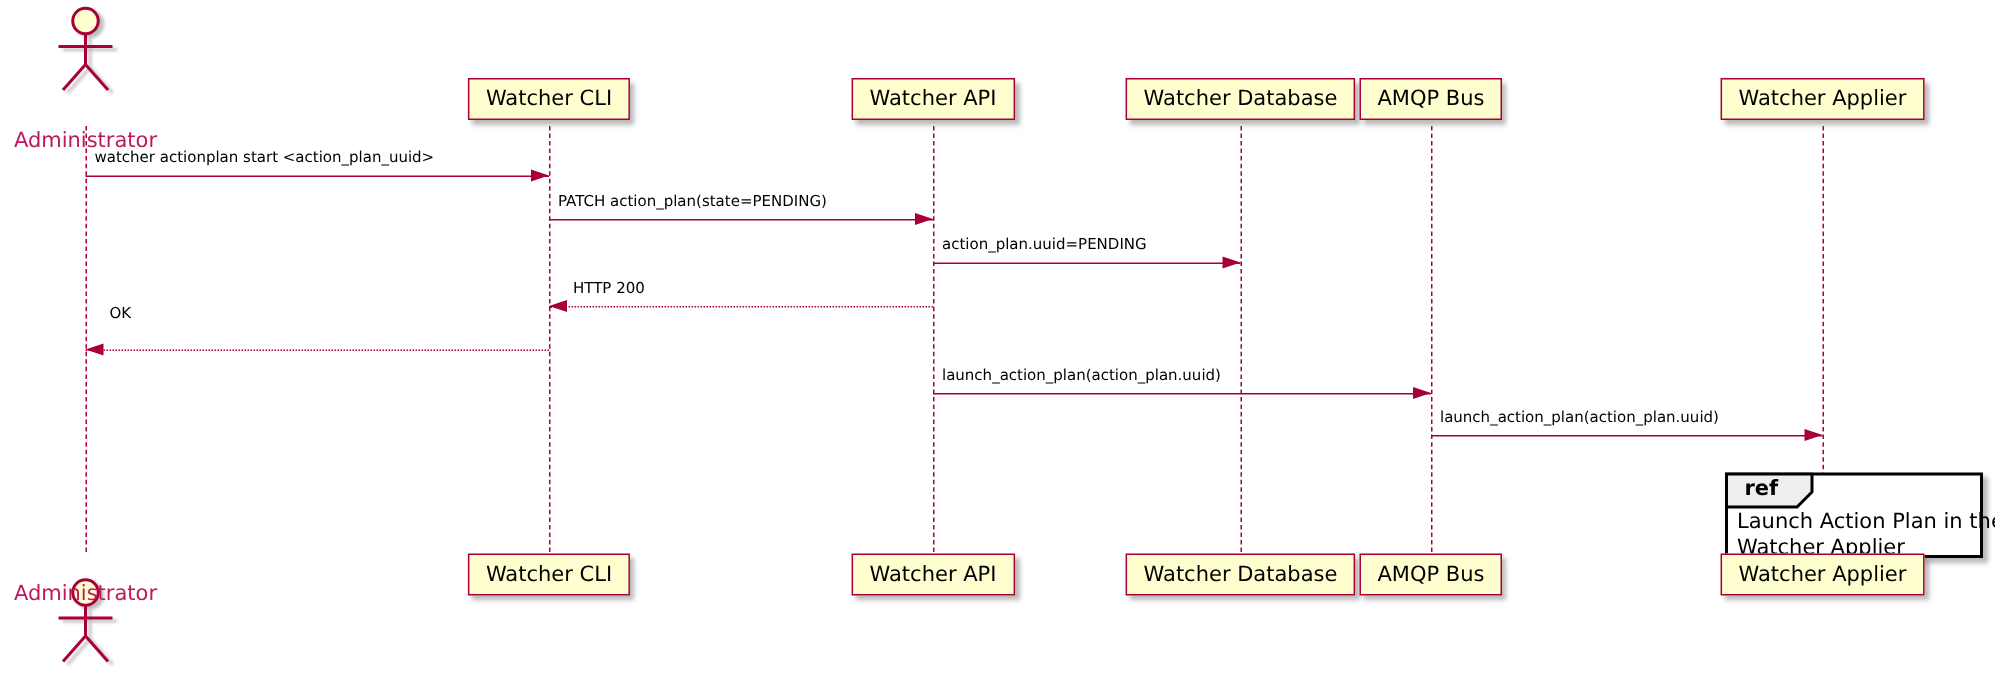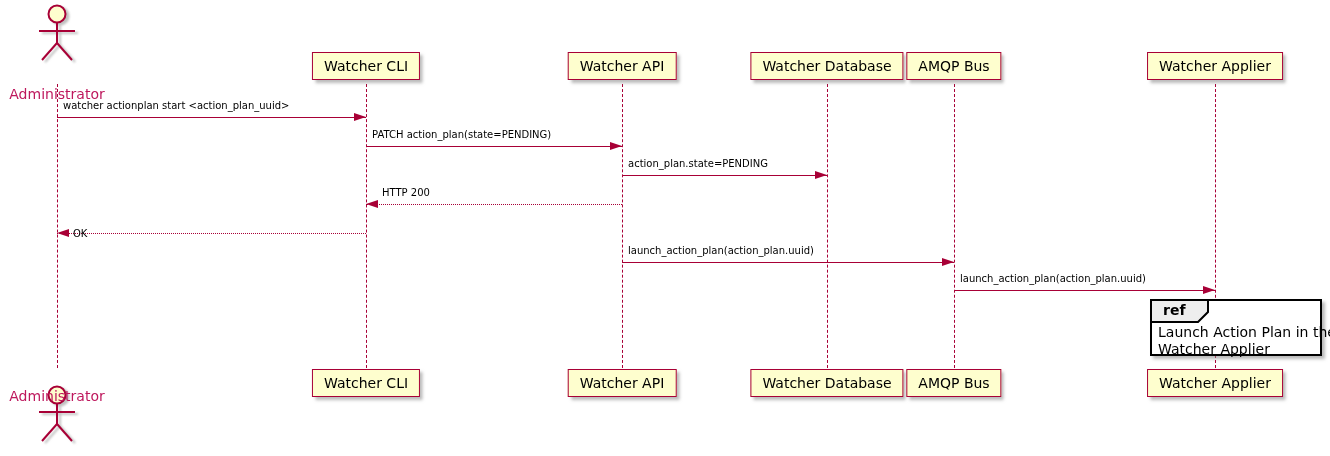--- a/index.html
+++ b/index.html
@@ -77,20 +77,21 @@
   }
   .arrow.right { border-left: 12px solid var(--stroke); }
   .arrow.left  { border-right: 12px solid var(--stroke); }
 
   #ref-box {
     position: absolute;
     background: #ffffff;
     border: 2px solid #000000;
     box-shadow: 3px 3px 3px rgba(130,130,130,0.55);
     z-index: 3;
+    margin-top: 16px;
   }
   #ref-tab-svg { position: absolute; top: -2px; left: -2px; }
   #ref-tab-label {
     position: absolute; top: 1px; left: 11px;
     font-weight: bold; font-size: 14px; color: #000;
   }
   #ref-lines { margin-top: 23px; padding-left: 6px; }
   .ref-text { font-size: 14px; line-height: 17px; color: #000; white-space: nowrap; }
 </style>
 </head>
@@ -105,27 +106,27 @@
       <div class="lifeline" style="left: 954px; top: 84px; height: 284px;"></div>
       <div class="lifeline" style="left: 1215px; top: 84px; height: 284px;"></div>
       <div class="msg-line" style="left: 57px; top: 117px; width: 309px;"></div>
       <div class="arrow right" style="left: 354px; top: 113px;"></div>
       <div class="msg-label" style="left: 63px; top: 100px;">watcher actionplan start &lt;action_plan_uuid&gt;</div>
       <div class="msg-line" style="left: 366px; top: 146px; width: 256px;"></div>
       <div class="arrow right" style="left: 610px; top: 142px;"></div>
       <div class="msg-label" style="left: 372px; top: 129px; text-align: center;">PATCH action_plan(state=PENDING)</div>
       <div class="msg-line" style="left: 622px; top: 175px; width: 205px;"></div>
       <div class="arrow right" style="left: 815px; top: 171px;"></div>
-      <div class="msg-label" style="left: 628px; top: 158px;">action_plan.state=PENDING</div>
+      <div class="msg-label" style="left: 628px; top: 158px;">action_plan.uuid=PENDING</div>
       <div class="msg-line dotted" style="left: 366px; top: 204px; width: 256px;"></div>
       <div class="arrow left" style="left: 366px; top: 200px;"></div>
       <div class="msg-label" style="left: 382px; top: 187px; text-align: center;">HTTP 200</div>
       <div class="msg-line dotted" style="left: 57px; top: 233px; width: 309px;"></div>
       <div class="arrow left" style="left: 57px; top: 229px;"></div>
-      <div class="msg-label" style="left: 73px; top: 228px;">OK</div>
+      <div class="msg-label" style="left: 73px; top: 204px;">OK</div>
       <div class="msg-line" style="left: 622px; top: 262px; width: 332px;"></div>
       <div class="arrow right" style="left: 942px; top: 258px;"></div>
       <div class="msg-label" style="left: 628px; top: 245px;">launch_action_plan(action_plan.uuid)</div>
       <div class="msg-line" style="left: 954px; top: 290px; width: 261px;"></div>
       <div class="arrow right" style="left: 1203px; top: 286px;"></div>
       <div class="msg-label" style="left: 960px; top: 273px;">launch_action_plan(action_plan.uuid)</div>
       <div class="participant" style="left: 366px; top: 52px;">Watcher CLI</div>
       <div class="participant" style="left: 366px; top: 369px;">Watcher CLI</div>
       <div class="participant" style="left: 622px; top: 52px;">Watcher API</div>
       <div class="participant" style="left: 622px; top: 369px;">Watcher API</div>

